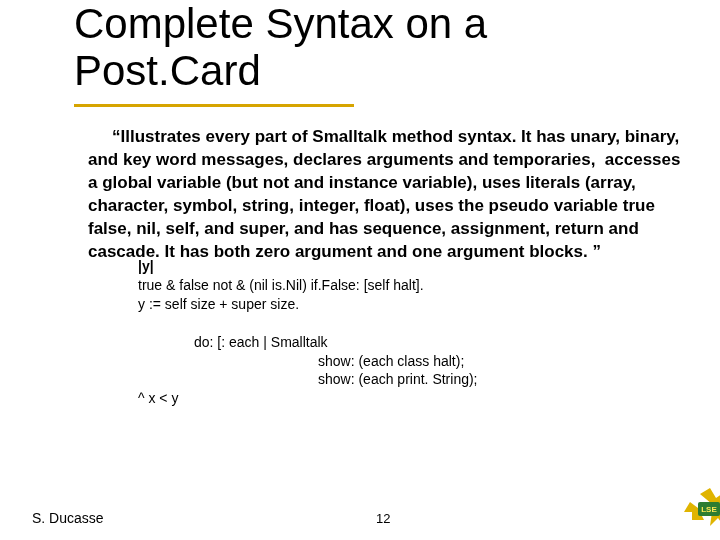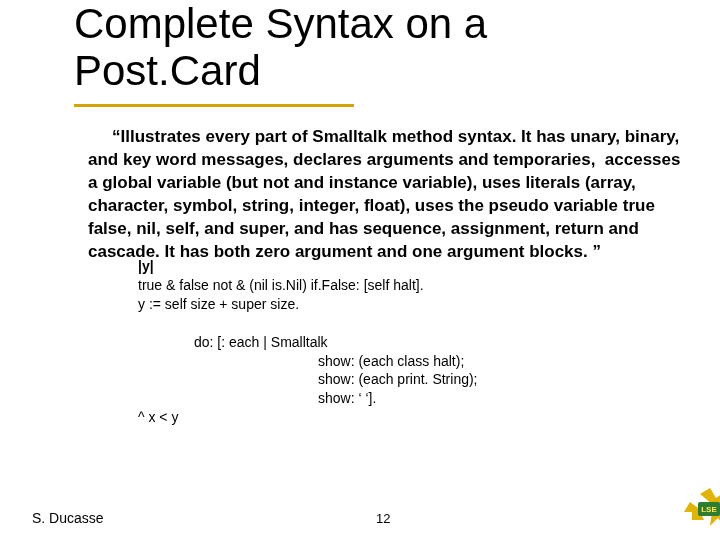--- a/index.html
+++ b/index.html
@@ -83,21 +83,20 @@
 
   <div class="code-y">|y|</div>
 
   <div class="code-block">
     <span>true &amp; false not &amp; (nil is.Nil) if.False: [self halt].</span><br>
     <span>y := self size + super size.</span><br>
     <br>
     <span class="indent1">do: [: each | Smalltalk</span>
     <span class="indent2">show: (each class halt);</span>
     <span class="indent2">show: (each print. String);</span>
-    <span class="indent2">show: ‘ ‘].</span>
     <span>^ x &lt; y</span>
   </div>
 
   <div class="author">S. Ducasse</div>
   <div class="page-num">12</div>
 
   <div class="logo">
     <svg viewBox="0 0 52 44" width="52" height="44">
       <path d="M8 16 L2 26 L10 26 L10 34 L22 34 L16 22 Z" fill="#e0b400"></path>
       <path d="M18 8 L28 2 L34 12 L40 8 L44 20 L30 18 Z" fill="#e0b400"></path>

